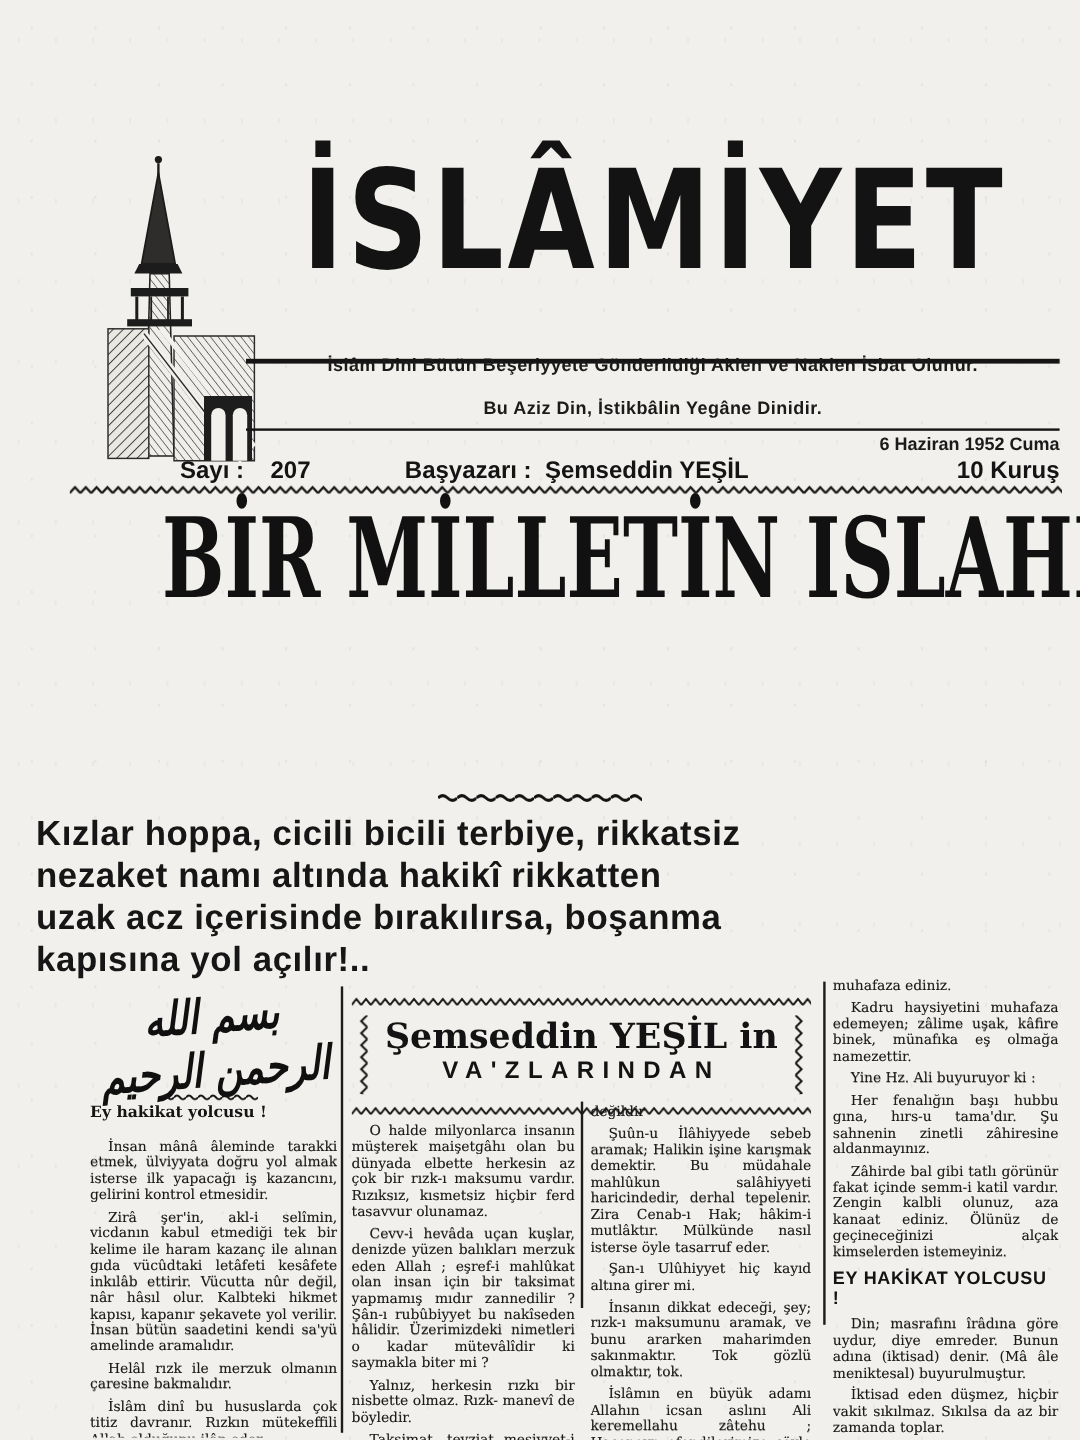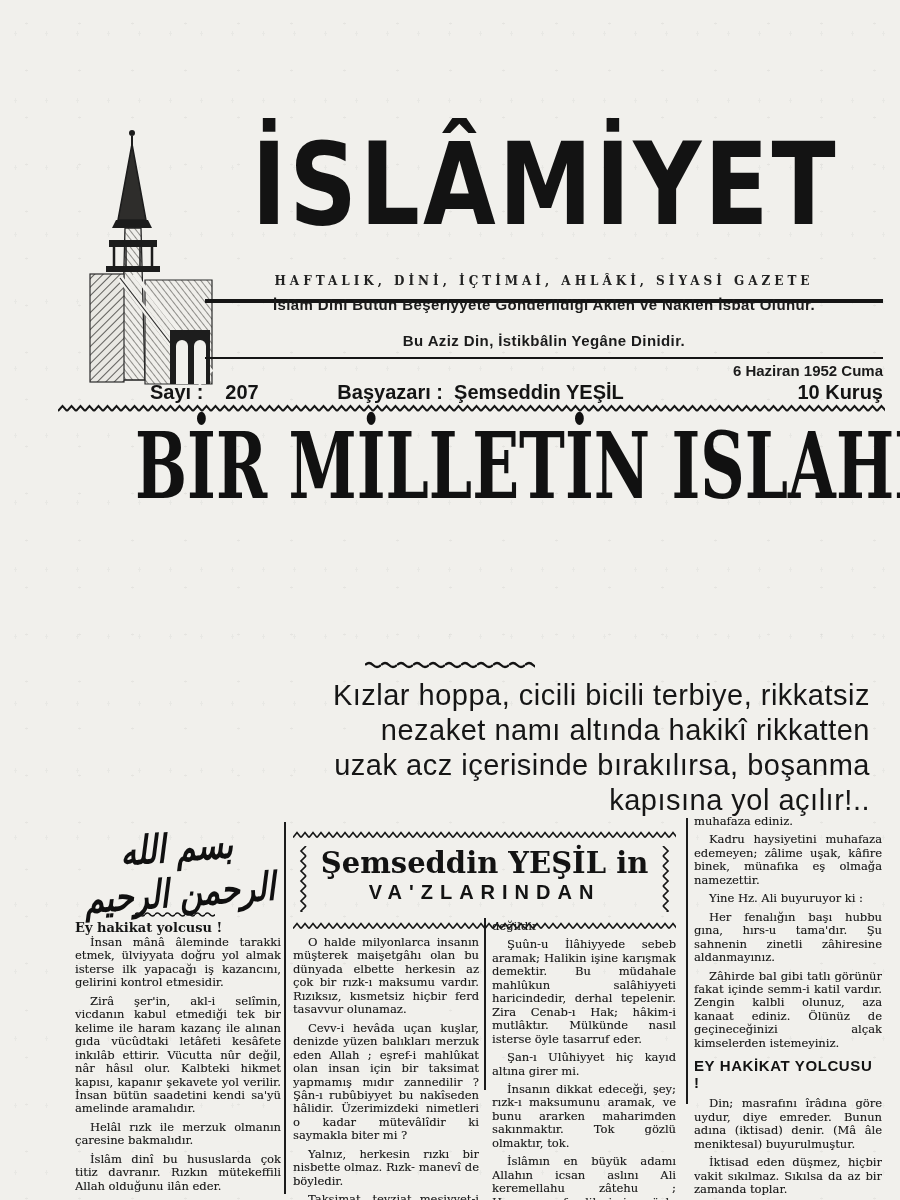--- a/index.html
+++ b/index.html
@@ -14,26 +14,26 @@
               transform:scaleY(1.22);transform-origin:center top;text-align:center;white-space:nowrap;margin:0;color:#131313;}
   .mast-sub{font-family:"DejaVu Serif",serif;font-weight:bold;font-size:12px;letter-spacing:4px;text-align:center;color:#222;}
   .slogan{font-family:"Liberation Sans",sans-serif;font-weight:bold;font-size:15px;text-align:center;color:#1b1b1b;letter-spacing:0.4px;}
   .dateline{font-family:"Liberation Sans",sans-serif;font-weight:bold;font-size:15px;text-align:right;color:#1b1b1b;}
   .issue-row{display:flex;justify-content:space-between;align-items:baseline;font-family:"Liberation Sans",sans-serif;font-weight:bold;font-size:20px;color:#141414;}
   .issue-row .gap{display:inline-block;width:22px;}
   
   .headline{font-family:"DejaVu Serif",serif;font-weight:bold;font-size:88px;line-height:0.98;white-space:nowrap;
             transform:scaleX(0.70) scaleY(1.05);transform-origin:center top;text-align:center;margin:0;color:#111;}
   .deck{font-family:"Liberation Sans",sans-serif;font-weight:bold;font-size:40px;line-height:1.17;text-align:center;color:#161616;}
-  .subdeck{font-family:"Liberation Sans",sans-serif;font-weight:normal;font-size:29px;line-height:1.21;letter-spacing:0.5px;text-align:right;color:#161616;}
+  .subdeck{font-family:"Liberation Sans",sans-serif;font-weight:bold;font-size:29px;line-height:1.21;letter-spacing:0.5px;text-align:left;color:#161616;}
   
   .bodycol p{font-family:"DejaVu Serif",serif;font-size:11.5px;line-height:1.17;text-align:justify;margin:0 0 5px;text-indent:15px;
              color:#1a1a1a;text-shadow:0.2px 0.2px 0 rgba(10,10,10,0.35);}
   .bodycol p.noindent{text-indent:0;}
-  .salutation{font-family:"DejaVu Serif",serif;font-weight:bold;font-size:13px;margin:0 0 1px;color:#151515;}
+  .salutation{font-family:"DejaVu Serif",serif;font-weight:bold;font-size:13px;margin:0 0 14px;color:#151515;}
   .sec-head{font-family:"Liberation Sans",sans-serif;font-weight:bold;font-size:15px;letter-spacing:0.6px;margin:7px 0 6px;color:#131313;}
   .box-title1{font-family:"DejaVu Serif",serif;font-weight:bold;font-size:29px;line-height:1.05;text-align:center;color:#131313;margin:2px 0 0;}
   .box-title2{font-family:"Liberation Sans",sans-serif;font-weight:bold;font-size:20px;letter-spacing:7px;text-align:center;color:#131313;margin:3px 0 0;}
   .sermon-inner{display:flex;align-items:stretch;justify-content:space-between;}
   .bismillah{font-family:"DejaVu Sans",sans-serif;font-weight:bold;font-style:italic;font-size:31px;direction:rtl;
              transform:rotate(-4deg) scaleY(1.25);transform-origin:center;display:block;text-align:center;color:#101010;}
   .vdivider{width:2px;background:#1c1c1c;}
 </style>
 </head>
 <body>
@@ -68,21 +68,20 @@
     <line x1="72" y1="146" x2="150" y2="244" stroke="#f2f1ed" stroke-width="4"></line>
     <line x1="58" y1="150" x2="140" y2="256" stroke="#2a2a2a" stroke-width="1.2"></line>
     <rect x="108" y="202" width="40" height="54" fill="#1d1d1d"></rect>
     <path d="M114 256 V218 a6 6 0 0 1 12 0 V256 Z" fill="#f1f0ec"></path>
     <path d="M132 256 V218 a6 6 0 0 1 12 0 V256 Z" fill="#f1f0ec"></path>
   </svg>
 
   <div class="abs" style="left:205px;top:128px;width:680px;">
     <h1 class="mast-title">İSLÂMİYET</h1>
   </div>
-  <div class="abs mast-sub" style="left:205px;top:274px;width:678px;">HAFTALIK, DİNİ, İÇTİMAİ, AHLÂKİ, SİYASİ GAZETE</div>
 
   <div class="abs rule" style="left:205px;top:299px;width:678px;height:4px;"></div>
 
   <div class="abs slogan" style="left:205px;top:296px;width:678px;">İslâm Dini Bütün Beşeriyyete Gönderildiği Aklen ve Naklen İsbat Olunur.</div>
   <div class="abs slogan" style="left:205px;top:332px;width:678px;">Bu Aziz Din, İstikbâlin Yegâne Dinidir.</div>
 
   <div class="abs rule" style="left:205px;top:357px;width:678px;height:2px;"></div>
 
   <div class="abs dateline" style="left:205px;top:362px;width:678px;">6 Haziran 1952 Cuma</div>
 

